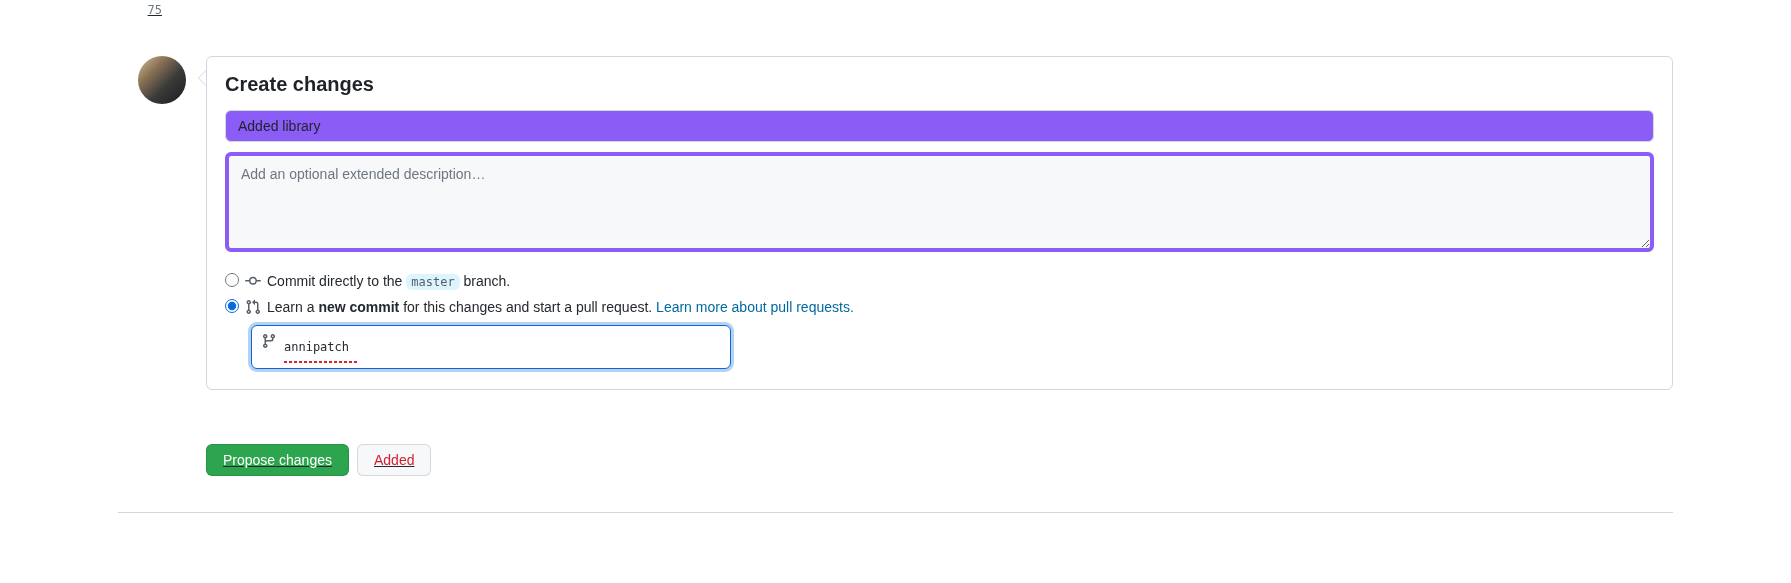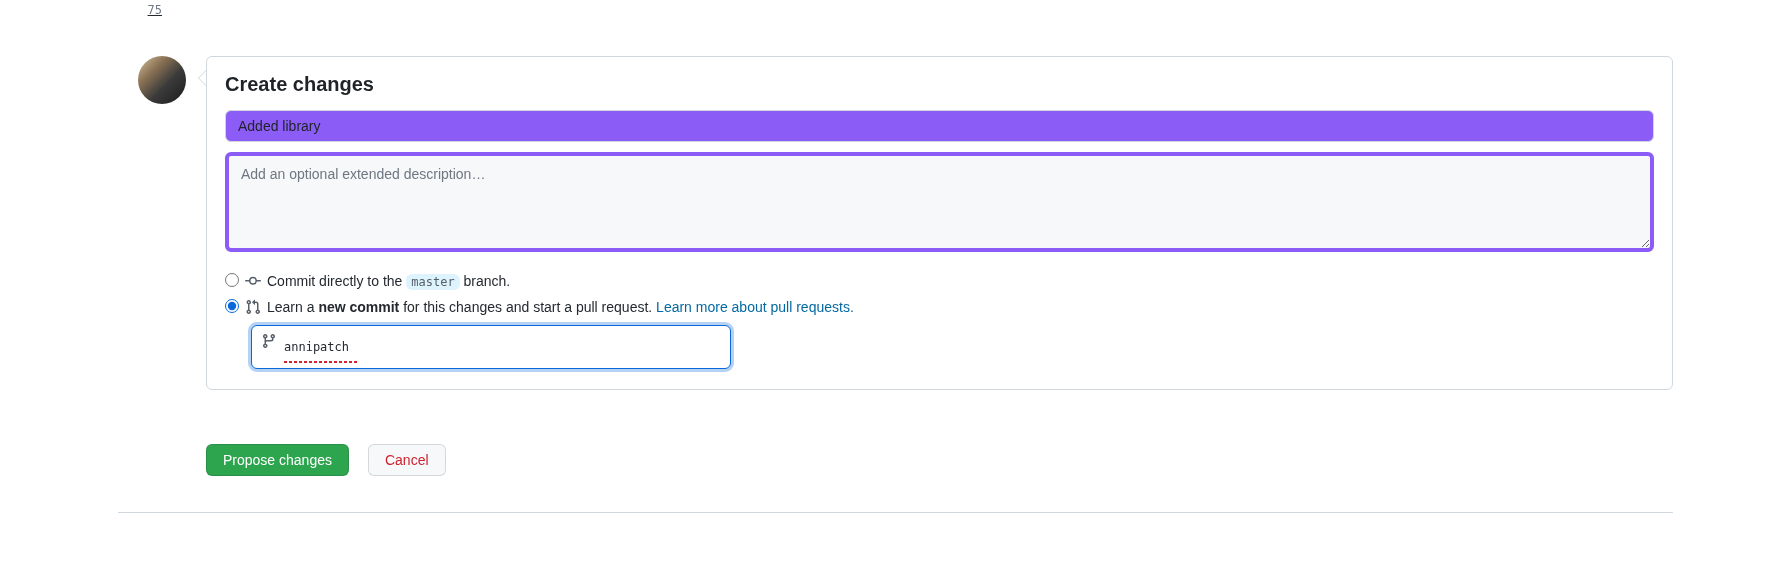--- a/index.html
+++ b/index.html
@@ -230,23 +230,24 @@
     .branch-icon {
       position: absolute;
       left: 10px;
       top: 8px;
       width: 16px;
       height: 16px;
       fill: #57606a;
     }
     .button-row {
       display: flex;
-      gap: 19px;
+      gap: 8px;
       margin-top: 14px;
       padding-left: 206px;
+      text-decoration: underline;
     }
     .btn {
       height: 32px;
       padding: 5px 16px;
       font-size: 14px;
       font-weight: 500;
       border-radius: 6px;
       cursor: pointer;
       border: 1px solid;
       display: inline-flex;
@@ -317,18 +318,18 @@
             </svg>
           <input class="branch-input" type="text" spellcheck="false" value="annipatch" style="">
           <div class="spellcheck-underline"></div>
         </div>
       </div>
     </div>
   </div>
 
   <div class="button-row">
     <button class="btn btn-primary">Propose changes</button>
-    <button class="btn btn-danger-secondary">Cancel</button>
+    <button class="btn btn-danger-secondary">Added</button>
   </div>
 
   <div class="footer-line"></div>
 
 </div>
 
 </body></html>

